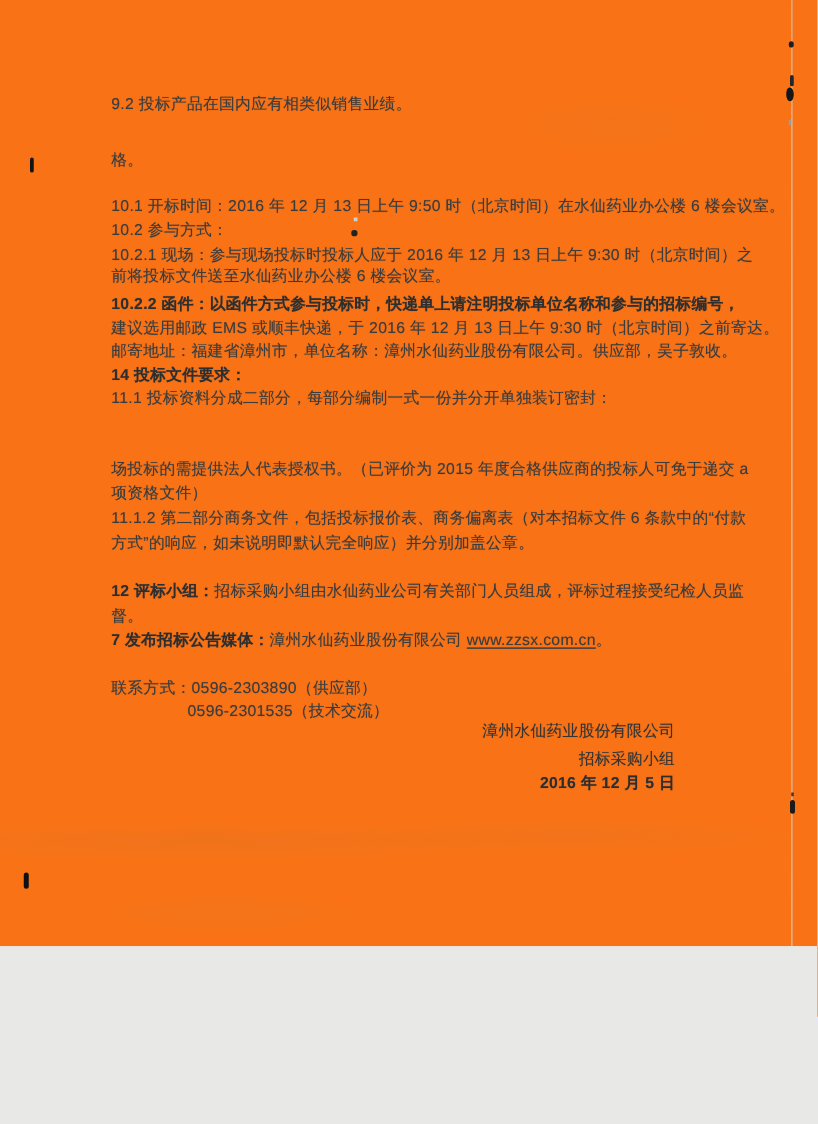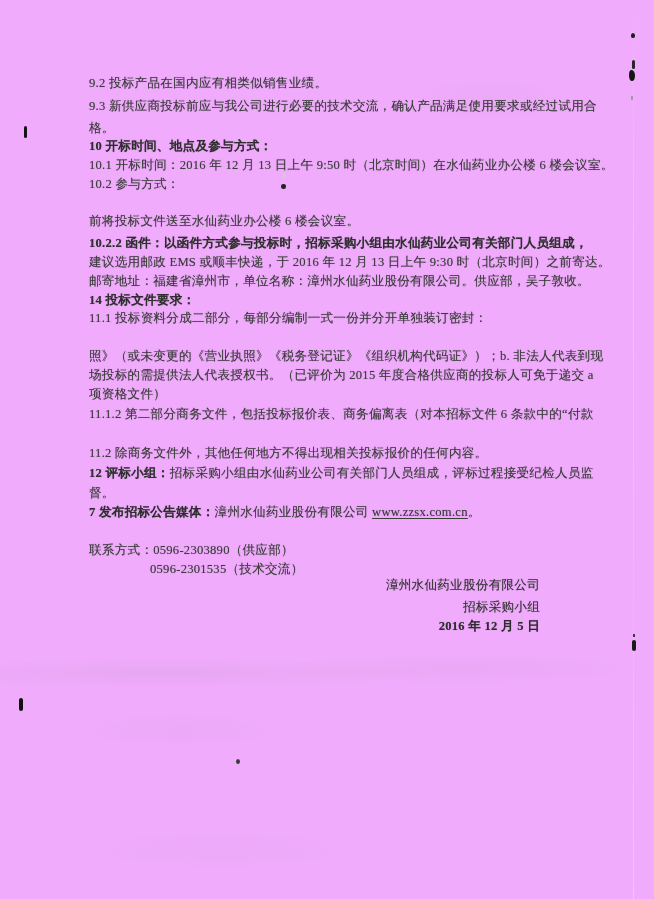--- a/index.html
+++ b/index.html
@@ -1,23 +1,23 @@
 <!DOCTYPE html>
 <html><head>
 <meta charset="utf-8">
 <title>Document</title>
 <style>
   html, body { margin: 0; padding: 0; background: #e8e8e6; }
   .page {
     position: relative;
     width: 654px;
-    height: 899px;
-    background: #f0abfc;
+    height: 757px;
+    background: #f97316;
     overflow: hidden;
-    font-family: Liberation Serif, serif;
+    font-family: Liberation Sans, sans-serif;
     color: #3a3a3a;
   }
   .ln {
     position: absolute;
     left: 89px;
     font-size: 12.6px;
     line-height: 13.5px;
     letter-spacing: 0.25px;
     white-space: nowrap;
     text-shadow: 0 0 0.8px rgba(70,70,70,0.55);
@@ -77,36 +77,34 @@
   <div class="mark m-rtick"></div>
   <div class="mark m-rmark2"></div>
   <div class="mark m-rmark2dot"></div>
   <div class="mark m-ldash1"></div>
   <div class="mark m-ldash2"></div>
   <div class="mark m-middot"></div>
   <div class="mark m-midplus"></div>
   <div class="mark m-lowdot"></div>
 
   <div class="ln" style="top:77px">9.2 投标产品在国内应有相类似销售业绩。</div>
-  <div class="ln" style="top:100px">9.3 新供应商投标前应与我公司进行必要的技术交流，确认产品满足使用要求或经过试用合</div>
   <div class="ln" style="top:122px">格。</div>
-  <div class="ln bold" style="top:140px">10 开标时间、地点及参与方式：</div>
   <div class="ln" style="top:159px">10.1 开标时间：2016 年 12 月 13 日上午 9:50 时（北京时间）在水仙药业办公楼 6 楼会议室。</div>
   <div class="ln" style="top:178px">10.2 参与方式：</div>
+  <div class="ln" style="top:198px">10.2.1 现场：参与现场投标时投标人应于 2016 年 12 月 13 日上午 9:30 时（北京时间）之</div>
   <div class="ln" style="top:215px">前将投标文件送至水仙药业办公楼 6 楼会议室。</div>
-  <div class="ln bold" style="top:237px">10.2.2 函件：以函件方式参与投标时，招标采购小组由水仙药业公司有关部门人员组成，</div>
+  <div class="ln bold" style="top:237px">10.2.2 函件：以函件方式参与投标时，快递单上请注明投标单位名称和参与的招标编号，</div>
   <div class="ln" style="top:256px">建议选用邮政 EMS 或顺丰快递，于 2016 年 12 月 13 日上午 9:30 时（北京时间）之前寄达。</div>
   <div class="ln" style="top:275px">邮寄地址：福建省漳州市，单位名称：漳州水仙药业股份有限公司。供应部，吴子敦收。</div>
   <div class="ln bold" style="top:294px">14 投标文件要求：</div>
   <div class="ln" style="top:312px">11.1 投标资料分成二部分，每部分编制一式一份并分开单独装订密封：</div>
-  <div class="ln" style="top:350px">照》（或未变更的《营业执照》《税务登记证》《组织机构代码证》）；b. 非法人代表到现</div>
   <div class="ln" style="top:369px">场投标的需提供法人代表授权书。（已评价为 2015 年度合格供应商的投标人可免于递交 a</div>
   <div class="ln" style="top:388px">项资格文件）</div>
   <div class="ln" style="top:408px">11.1.2 第二部分商务文件，包括投标报价表、商务偏离表（对本招标文件 6 条款中的“付款</div>
-  <div class="ln" style="top:447px">11.2 除商务文件外，其他任何地方不得出现相关投标报价的任何内容。</div>
+  <div class="ln" style="top:428px">方式”的响应，如未说明即默认完全响应）并分别加盖公章。</div>
 
   <div class="ln" style="top:467px"><span class="b">12 评标小组：</span><span>招标采购小组由水仙药业公司有关部门人员组成，评标过程接受纪检人员监</span></div>
   <div class="ln" style="top:487px">督。</div>
 
   <div class="ln" style="top:506px"><span class="b">7 发布招标公告媒体：</span><span>漳州水仙药业股份有限公司 </span><span class="url">www.zzsx.com.cn</span><span>。</span></div>
 
   <div class="ln" style="top:544px"><span>联系方式：</span><span>0596-2303890（供应部）</span></div>
   <div class="ln contact2" style="top:563px">0596-2301535（技术交流）</div>
 
   <div class="ln sig" style="top:579px">漳州水仙药业股份有限公司</div>

